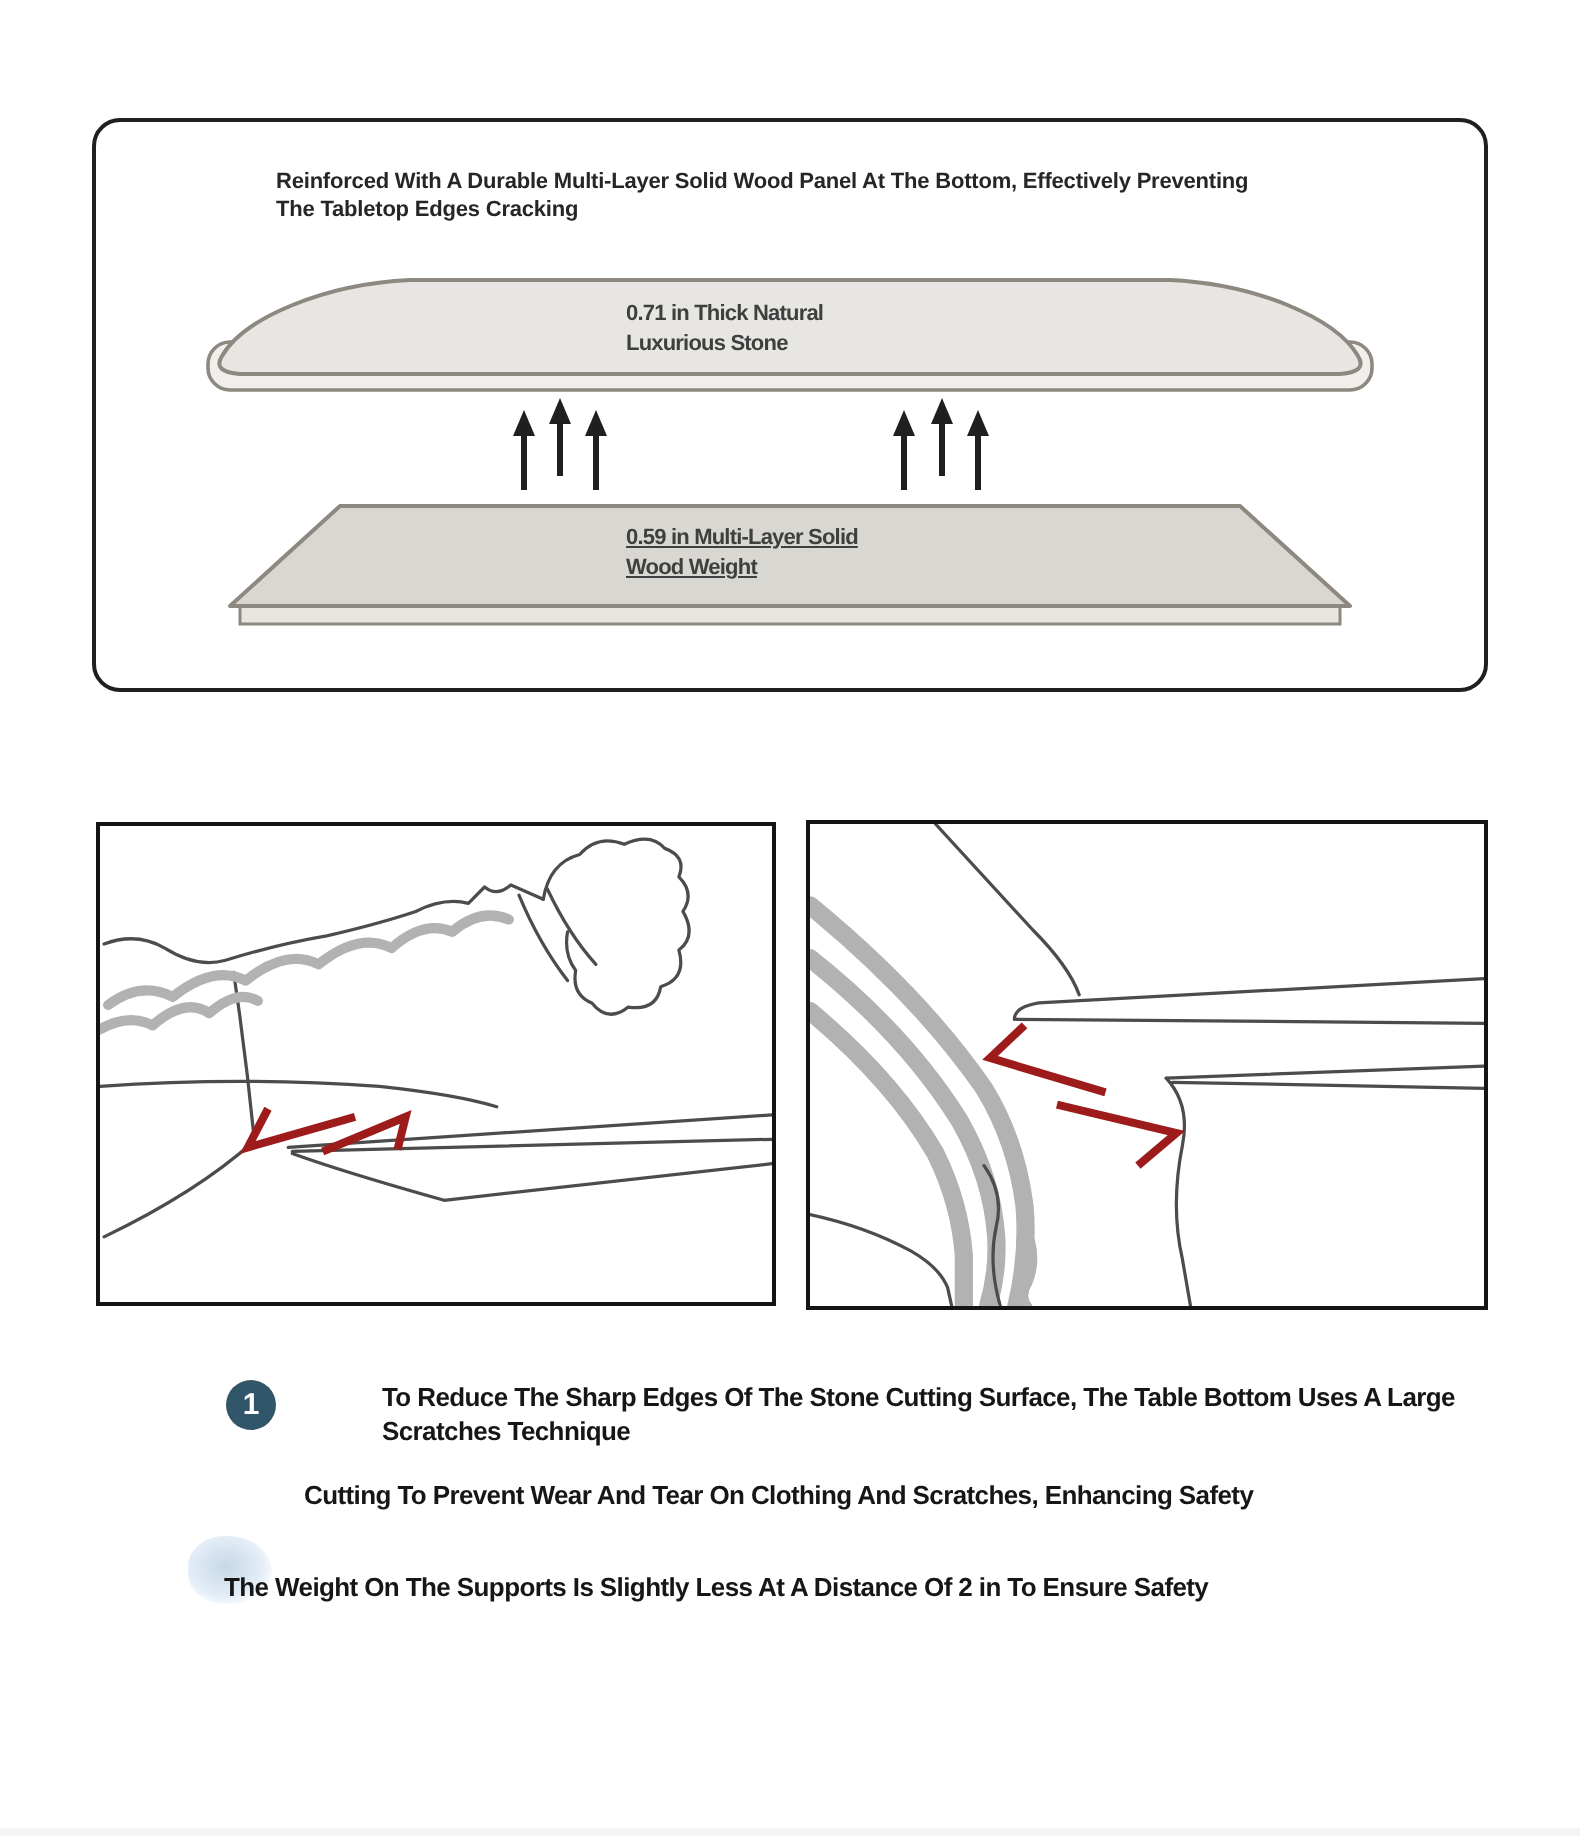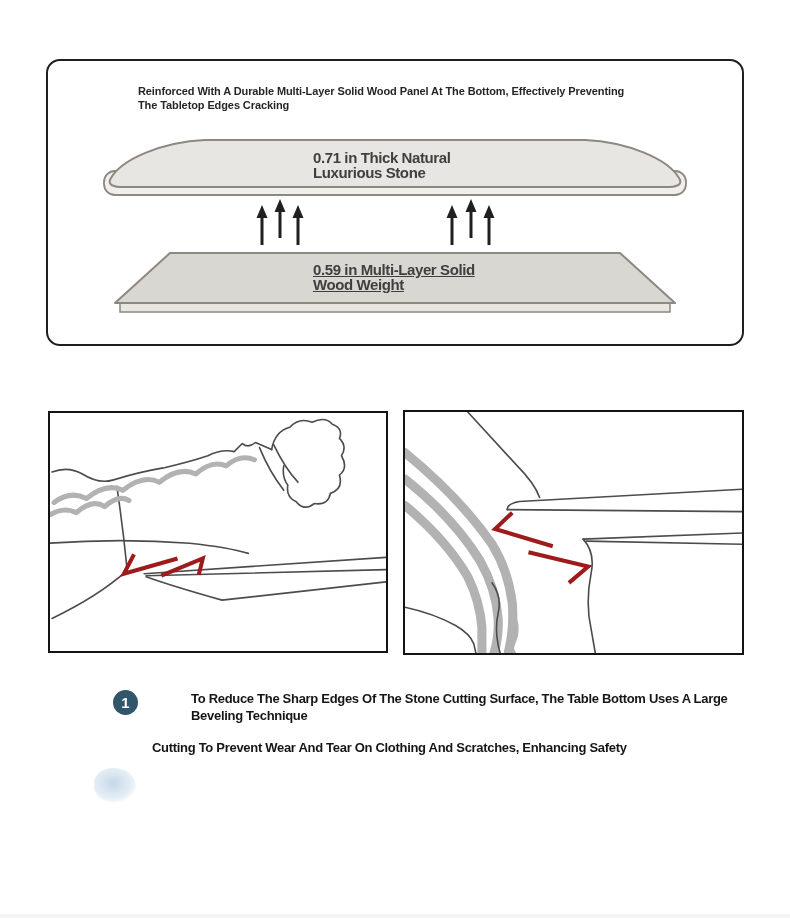--- a/index.html
+++ b/index.html
@@ -12,21 +12,21 @@
   
   .info-panel{
     left:46px;top:59px;width:694px;height:283px;
     border:2.5px solid #1f1f1f;border-radius:14px;background:#ffffff;
   }
   .heading{
     left:138px;top:85px;width:520px;
     font-size:11px;line-height:13.5px;color:#262626;letter-spacing:-0.1px;
   }
   .slab-label{
-    font-size:15px;line-height:15px;color:#3f3f3f;letter-spacing:-0.4px;
+    font-size:11px;line-height:15px;color:#3f3f3f;letter-spacing:-0.4px;
     white-space:nowrap;
   }
   .stone-label{left:313px;top:150px;}
   .wood-label{left:313px;top:262px;text-decoration:underline;}
   
   .sketch-box{border:2px solid #141414;background:#ffffff;}
   .box-left{left:48px;top:411px;width:336px;height:238px;}
   .box-right{left:403px;top:410px;width:337px;height:241px;}
   .sketch-box svg{display:block;width:100%;height:100%;}
   
@@ -148,21 +148,22 @@
       <g>
         <path class="scratch" stroke-width="4.5" d="M 106,99 L 89,115 L 146,132"></path>
         <path class="scratch" stroke-width="4.5" d="M 122,138 L 181,152 L 162,168"></path>
       </g>
     </svg>
   </div>
 
   <div class="abs badge">1</div>
   <div class="abs note note-1">
     <div>To Reduce The Sharp Edges Of The Stone Cutting Surface, The Table Bottom Uses A Large</div>
-    <div>Beveling Technique</div>
+    <div>Scratches Technique</div>
   </div>
   <div class="abs note note-1b">Cutting To Prevent Wear And Tear On Clothing And Scratches, Enhancing Safety</div>
 
   <div class="abs blue-blob"></div>
+  <div class="abs note note-2">The Weight On The Supports Is Slightly Less At A Distance Of 2 in To Ensure Safety</div>
 
 
   <div class="abs bottom-strip"></div>
 </div>
 
 </body></html>

